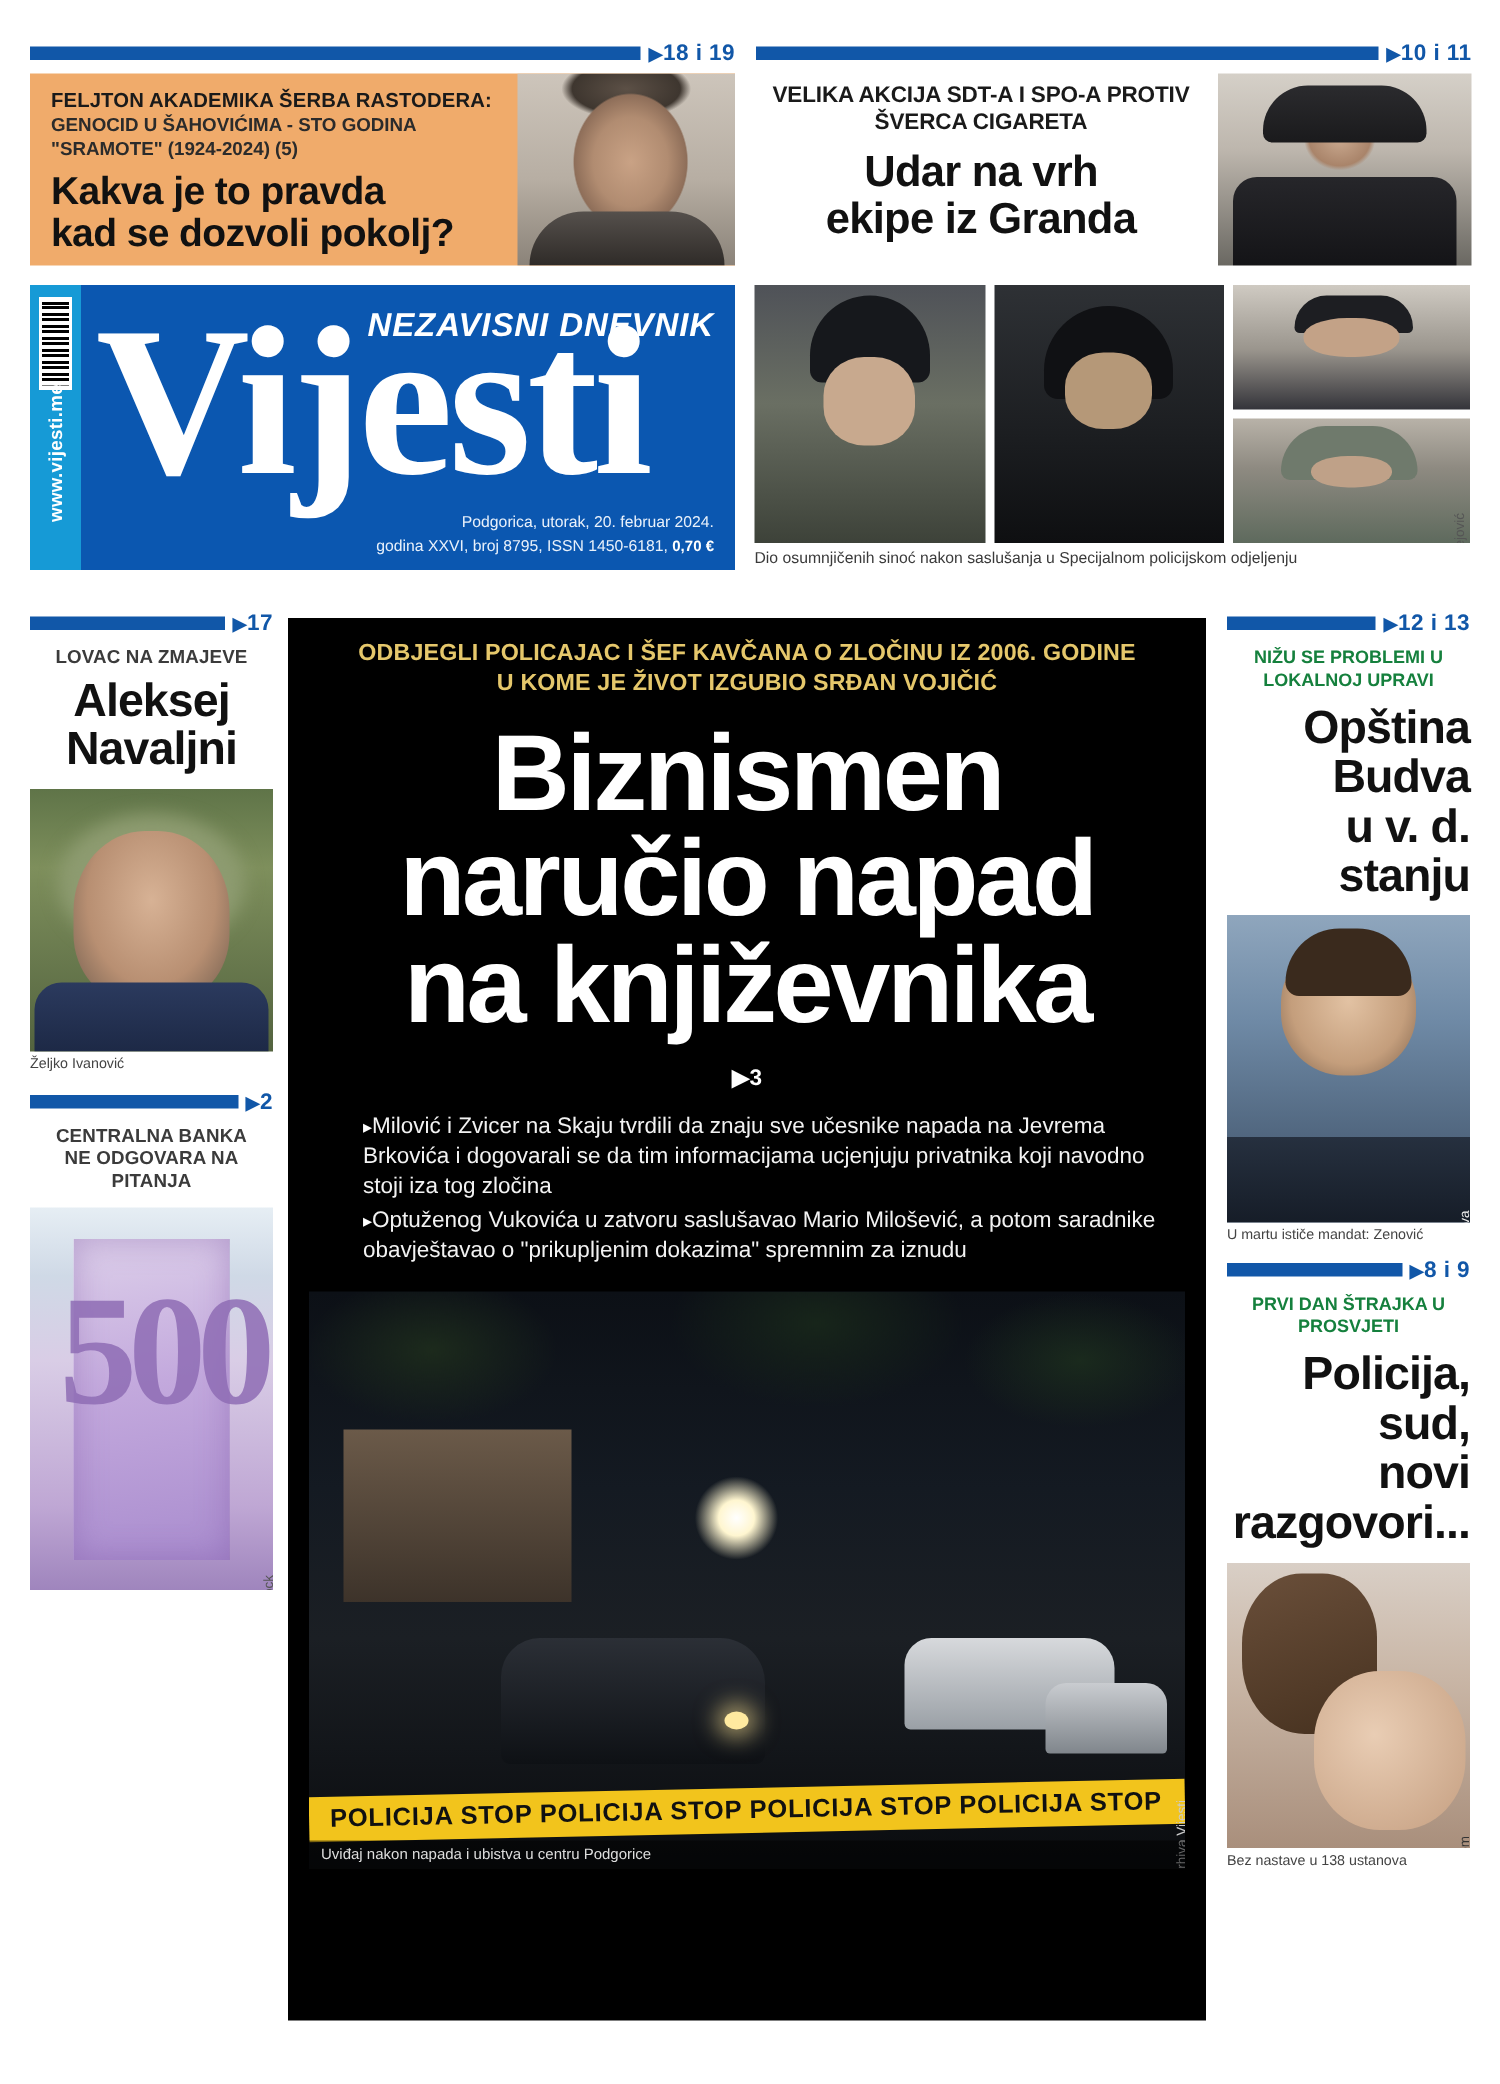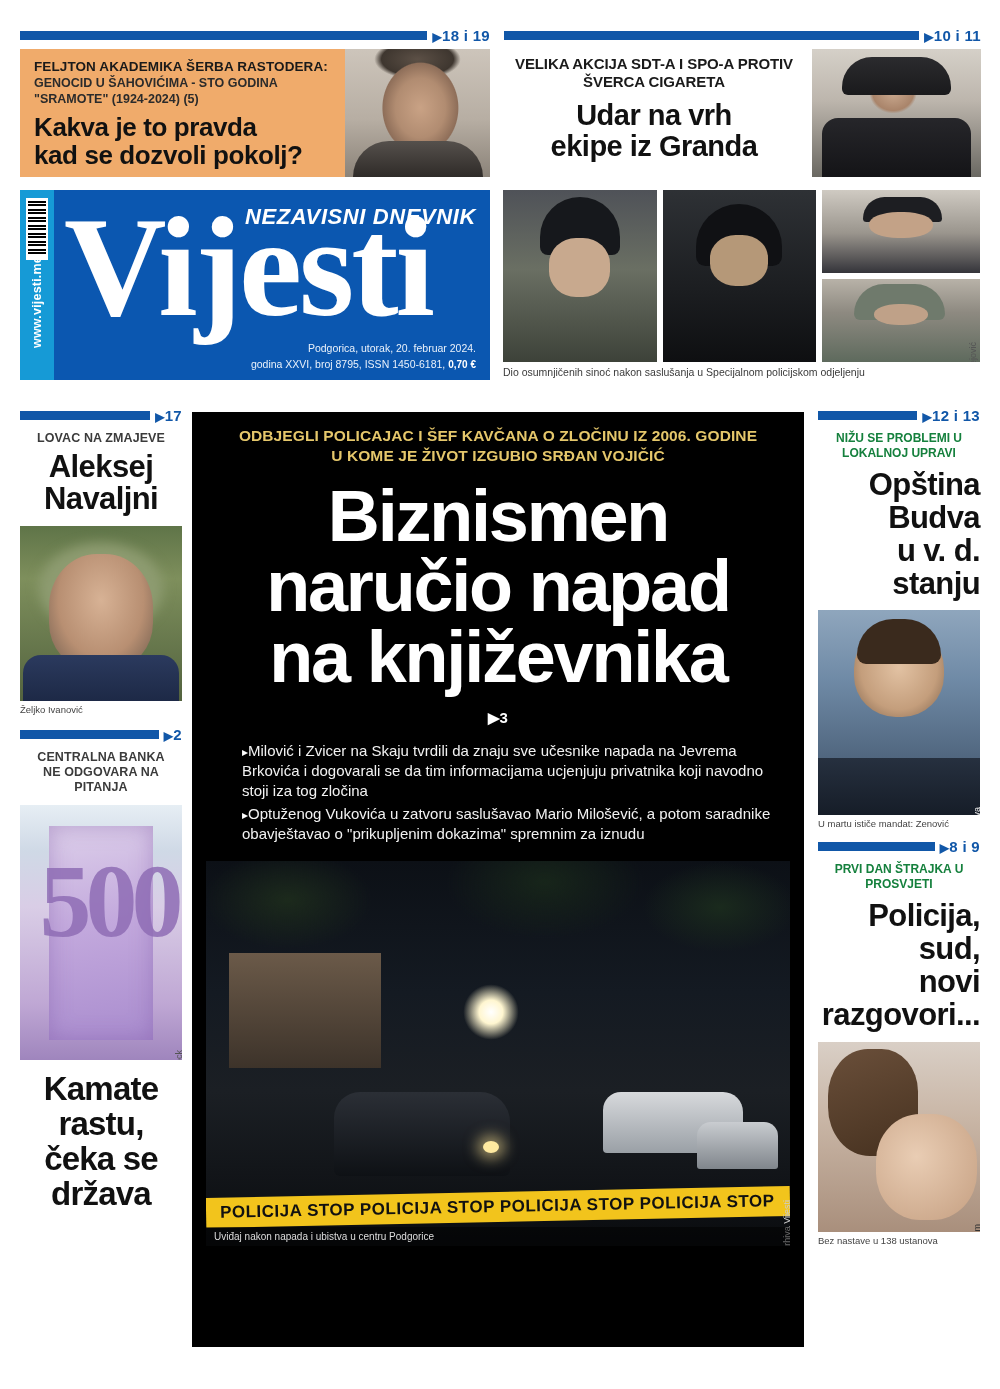--- a/index.html
+++ b/index.html
@@ -289,26 +289,20 @@
         <div class="page-ref"><span class="tri">▶</span><span>2</span></div>
       </div>
       <div class="lc-kicker">CENTRALNA BANKA</div>
       <div class="lc-kicker" style="margin-top:0">NE ODGOVARA NA</div>
       <div class="lc-kicker" style="margin-top:0">PITANJA</div>
       <div class="lc-money">
         <div class="note"></div>
         <div class="fig">500</div>
         <div class="cred-v" style="right:-2px;bottom:10px;color:#555;">Foto: Shutterstock</div>
       </div>
-      <div class="lc-bighead">
-        <div>Kamate</div>
-        <div>rastu,</div>
-        <div>čeka se</div>
-        <div>država</div>
-      </div>
     </div>
   </div>
 
   <div class="col-right">
 
     <div>
       <div class="rule-row">
         <div class="blue-bar"></div>
         <div class="page-ref"><span class="tri">▶</span><span>12 i 13</span></div>
       </div>

